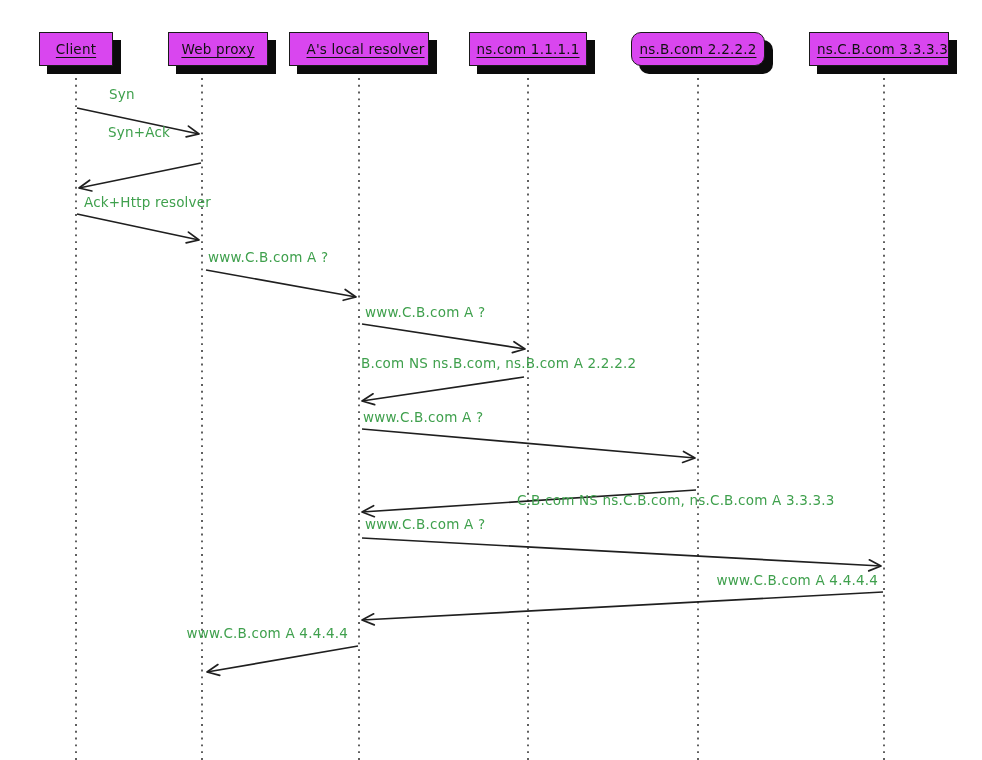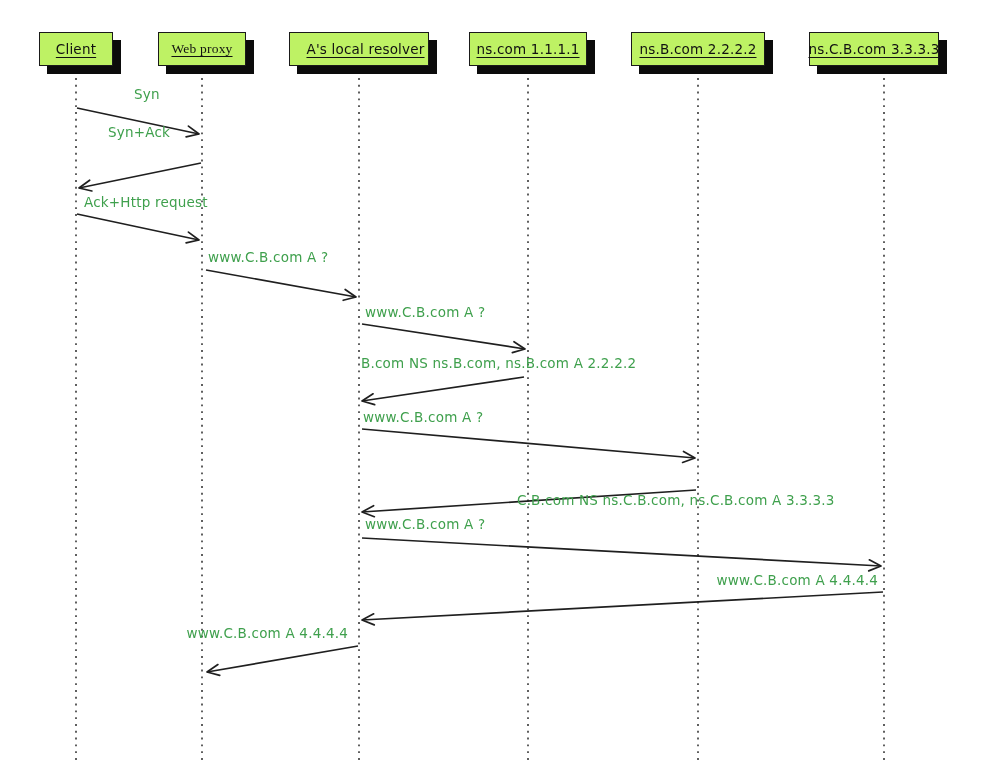--- a/index.html
+++ b/index.html
@@ -18,52 +18,52 @@
   .layer {
     position: absolute;
     left: 0;
     top: 0;
   }
   .actor {
     position: absolute;
     top: 32px;
     height: 34px;
     box-sizing: border-box;
-    background: #bef264;
+    background: #d946ef;
     border: 1.6px solid #1a1a1a;
     box-shadow: 8px 8px 0 0 #0b0b0b;
     display: flex;
     align-items: center;
     justify-content: center;
     z-index: 2;
   }
   .actor .actor-label {
     font-size: 13.5px;
     color: #111111;
     text-decoration: underline;
     text-underline-offset: 3px;
     white-space: nowrap;
     letter-spacing: 0.2px;
   }
   .actor-client        { left: 39px;  width: 74px;  }
-  .actor-web-proxy     { left: 158px; width: 88px; font-family: Liberation Serif, serif;  }
+  .actor-web-proxy     { left: 168px; width: 100px;  }
   .actor-resolver      { left: 289px; width: 140px; padding-left: 13px; }
   .actor-ns-com        { left: 469px; width: 118px; }
-  .actor-ns-b-com      { left: 631px; width: 134px; }
-  .actor-ns-c-b-com    { left: 809px; width: 130px; }
+  .actor-ns-b-com      { left: 631px; width: 134px; border-radius: 10px; }
+  .actor-ns-c-b-com    { left: 809px; width: 140px; justify-content: flex-end; }
 
   .msg {
     position: absolute;
     font-size: 13.5px;
     letter-spacing: 0.2px;
     color: #3fa04d;
     white-space: nowrap;
     z-index: 3;
   }
-  .msg-1  { left: 134px; top: 86px;  }
+  .msg-1  { left: 109px; top: 86px;  }
   .msg-2  { left: 108px; top: 124px; }
   .msg-3  { left: 84px;  top: 194px; }
   .msg-4  { left: 208px; top: 249px; }
   .msg-5  { left: 365px; top: 304px; }
   .msg-6  { left: 361px; top: 355px; }
   .msg-7  { left: 363px; top: 409px; }
   .msg-8  { left: 517px; top: 463px; margin-top: 29px; }
   .msg-9  { left: 365px; top: 516px; }
   .msg-10 { right: 104px; top: 572px; }
   .msg-11 { right: 634px; top: 625px; }
@@ -114,21 +114,21 @@
   </div>
   <div class="actor actor-ns-b-com">
     <span class="actor-label">ns.B.com 2.2.2.2</span>
   </div>
   <div class="actor actor-ns-c-b-com">
     <span class="actor-label">ns.C.B.com 3.3.3.3</span>
   </div>
 
   <span class="msg msg-1">Syn</span>
   <span class="msg msg-2">Syn+Ack</span>
-  <span class="msg msg-3">Ack+Http request</span>
+  <span class="msg msg-3">Ack+Http resolver</span>
   <span class="msg msg-4">www.C.B.com A ?</span>
   <span class="msg msg-5">www.C.B.com A ?</span>
   <span class="msg msg-6">B.com NS ns.B.com, ns.B.com A 2.2.2.2</span>
   <span class="msg msg-7">www.C.B.com A ?</span>
   <span class="msg msg-8">C.B.com NS ns.C.B.com, ns.C.B.com A 3.3.3.3</span>
   <span class="msg msg-9">www.C.B.com A ?</span>
   <span class="msg msg-10">www.C.B.com A 4.4.4.4</span>
   <span class="msg msg-11">www.C.B.com A 4.4.4.4</span>
 
 </div>

